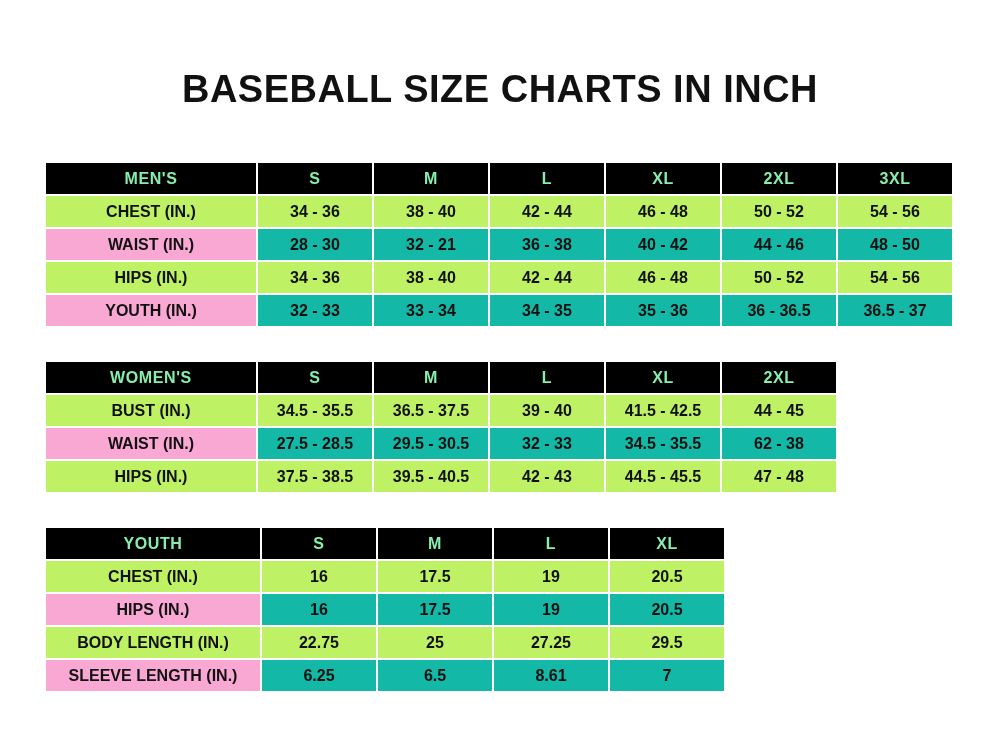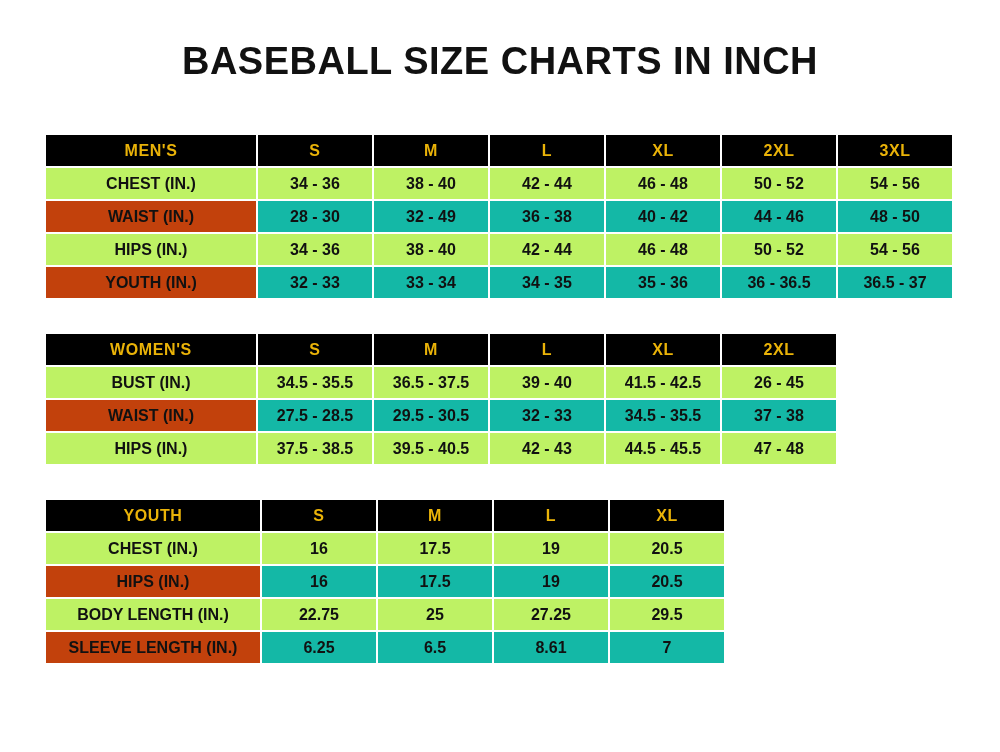--- a/index.html
+++ b/index.html
@@ -20,21 +20,21 @@
     height: 752px;
     box-sizing: border-box;
   }
   .title {
     text-align: center;
     font-size: 38px;
     font-weight: bold;
     letter-spacing: 0.5px;
     color: #111111;
     margin: 0;
-    padding-top: 40px;
+    padding-top: 68px;
   }
   .charts {
     padding: 0 44px;
     margin-top: 50px;
   }
   table.size-table {
     border-collapse: collapse;
     table-layout: fixed;
     font-size: 16px;
   }
@@ -43,35 +43,35 @@
     border: 2px solid #ffffff;
     text-align: center;
     vertical-align: middle;
     font-weight: bold;
     height: 31px;
     padding: 0 2px;
     white-space: nowrap;
   }
   table.size-table thead th {
     background: #000000;
-    color: #eab308;
+    color: #86efac;
     letter-spacing: 0.6px;
     font-size: 16px;
   }
   table.size-table tbody tr.odd td {
     background: #bef264;
   }
   table.size-table tbody tr.even td {
     background: #14b8a6;
   }
   table.size-table tbody td.label {
     background: #ffffff;
   }
   table.size-table tbody tr.even td.label {
-    background: #c2410c;
+    background: #f9a8d4;
   }
   
   #table-mens {
     width: 908px;
   }
   #table-mens col.c-label { width: 212px; }
   #table-mens col.c-val   { width: 116px; }
 
   
   #table-womens {
@@ -125,21 +125,21 @@
           <td>34 - 36</td>
           <td>38 - 40</td>
           <td>42 - 44</td>
           <td>46 - 48</td>
           <td>50 - 52</td>
           <td>54 - 56</td>
         </tr>
         <tr class="even">
           <td class="label">WAIST (IN.)</td>
           <td>28 - 30</td>
-          <td>32 - 49</td>
+          <td>32 - 21</td>
           <td>36 - 38</td>
           <td>40 - 42</td>
           <td>44 - 46</td>
           <td>48 - 50</td>
         </tr>
         <tr class="odd">
           <td class="label">HIPS (IN.)</td>
           <td>34 - 36</td>
           <td>38 - 40</td>
           <td>42 - 44</td>
@@ -178,29 +178,29 @@
           <th>2XL</th>
         </tr>
       </thead>
       <tbody>
         <tr class="odd">
           <td class="label">BUST (IN.)</td>
           <td>34.5 - 35.5</td>
           <td>36.5 - 37.5</td>
           <td>39 - 40</td>
           <td>41.5 - 42.5</td>
-          <td>26 - 45</td>
+          <td>44 - 45</td>
         </tr>
         <tr class="even">
           <td class="label">WAIST (IN.)</td>
           <td>27.5 - 28.5</td>
           <td>29.5 - 30.5</td>
           <td>32 - 33</td>
           <td>34.5 - 35.5</td>
-          <td>37 - 38</td>
+          <td>62 - 38</td>
         </tr>
         <tr class="odd">
           <td class="label">HIPS (IN.)</td>
           <td>37.5 - 38.5</td>
           <td>39.5 - 40.5</td>
           <td>42 - 43</td>
           <td>44.5 - 45.5</td>
           <td>47 - 48</td>
         </tr>
       </tbody>

